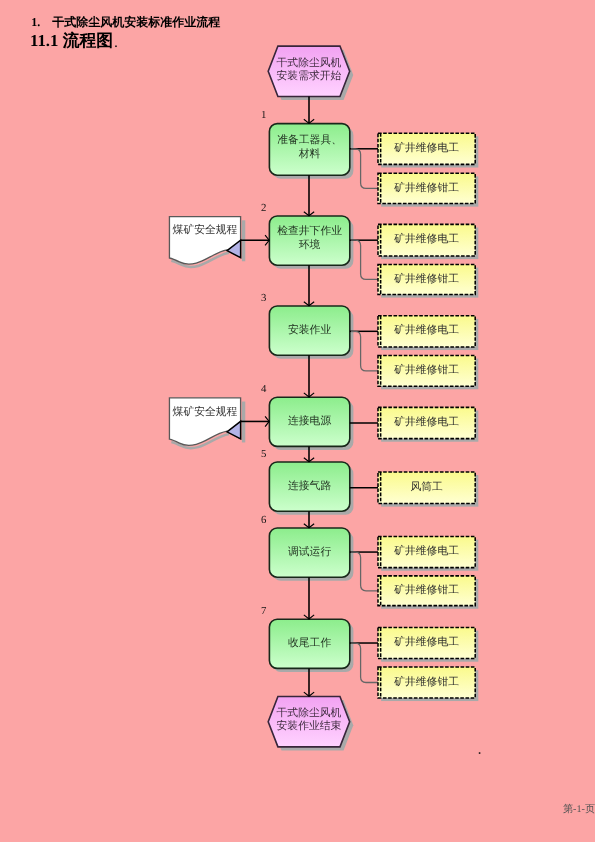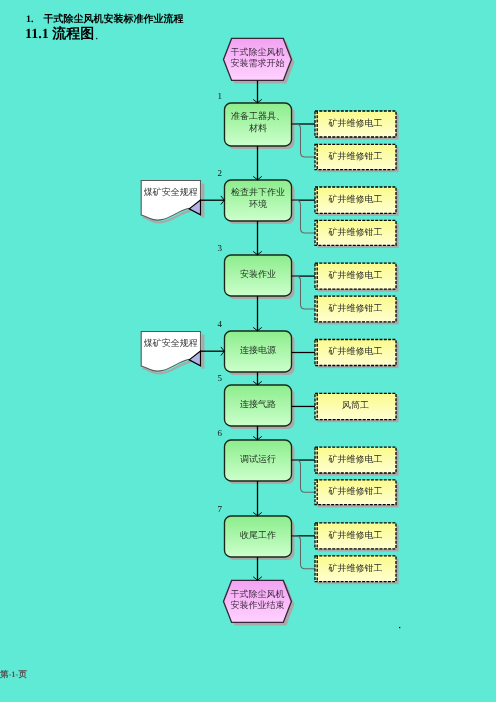--- a/index.html
+++ b/index.html
@@ -1,23 +1,23 @@
 <!DOCTYPE html>
 <html><head>
 <meta charset="utf-8">
 <style>
   html,body{margin:0;padding:0;background:#ffffff;}
   body{width:496px;height:702px;position:relative;overflow:hidden;
        font-family:"Liberation Serif",serif;}
-  .page{position:absolute;left:0;top:0;width:496px;height:702px;background:#5eead4;}
+  .page{position:absolute;left:0;top:0;width:496px;height:702px;background:#fca5a5;}
   .heading{position:absolute;font-weight:bold;color:#000;white-space:nowrap;letter-spacing:0px;}
   #h1{left:26px;top:12px;font-size:10px;}
   #h2{left:25px;top:25.5px;font-size:14px;}
-  #footer{position:absolute;left:0;top:669px;width:496px;text-align:left;
-          font-size:8.5px;color:#555;font-weight:bold;}
+  #footer{position:absolute;left:0;top:669px;width:496px;text-align:right;
+          font-size:8.5px;color:#555;}
   svg{position:absolute;left:0;top:0;display:block;}
   text{font-family:"Liberation Serif",serif;}
   body,svg,text,div{-webkit-font-smoothing:antialiased;text-rendering:geometricPrecision;}
 </style>
 </head>
 <body>
 
 <div class="page">
   <div class="heading" id="h1">1.　干式除尘风机安装标准作业流程</div>
   <div class="heading" id="h2">11.1 流程图</div>

